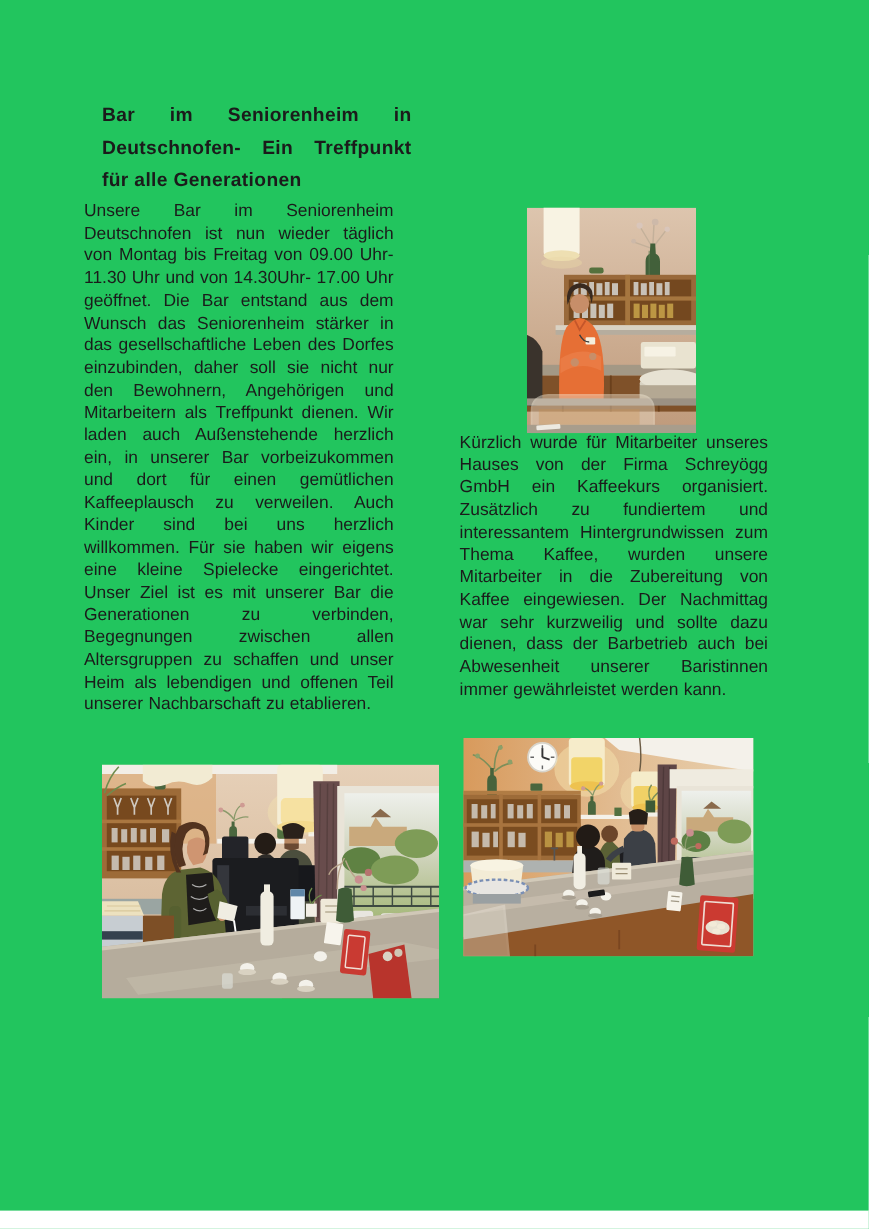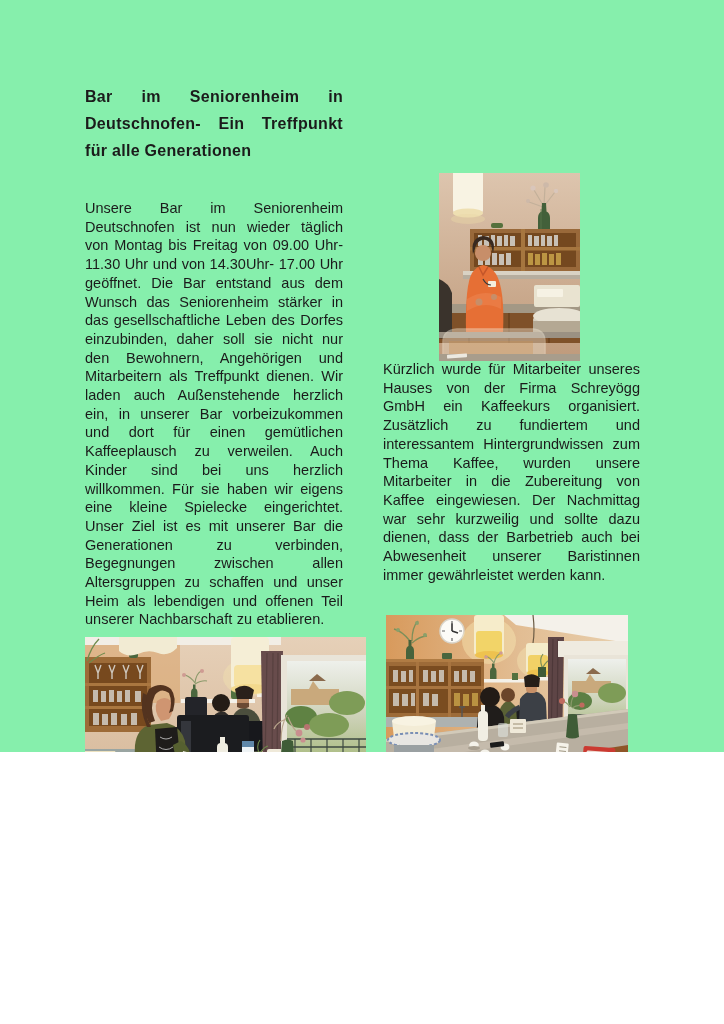--- a/index.html
+++ b/index.html
@@ -1,23 +1,23 @@
 <!DOCTYPE html>
 <html><head>
 <meta charset="utf-8">
 <style>
   html,body{margin:0;padding:0;background:#ffffff;}
-  .page{position:relative;width:724px;height:752px;background:#86efac;overflow:hidden;
+  .page{position:relative;width:724px;height:1009px;background:#22c55e;overflow:hidden;
         font-family:"Liberation Sans", sans-serif;color:#1b1b1b;}
   .title{position:absolute;left:85px;top:83px;width:258px;margin:0;
          font-size:16px;font-weight:bold;line-height:27px;letter-spacing:0.3px;
          text-align:justify;text-align-last:left;}
   .body-par{position:absolute;margin:0;font-size:14.5px;line-height:18.7px;
             text-align:justify;text-align-last:left;word-spacing:0.5px;}
-  .par-left{left:85px;top:167px;width:258px;margin-top:32px;}
+  .par-left{left:70px;top:167px;width:258px;}
   .par-right{left:383px;top:360px;width:257px;}
   figure.photo{position:absolute;margin:0;padding:0;overflow:hidden;}
   .photo svg{display:block;width:100%;height:100%;}
   .photo1{left:439px;top:173px;width:141px;height:188px;}
   .photo2{left:85px;top:637px;width:281px;height:195px;}
   .photo3{left:386px;top:615px;width:242px;height:182px;}
 </style>
 </head>
 <body>
 

